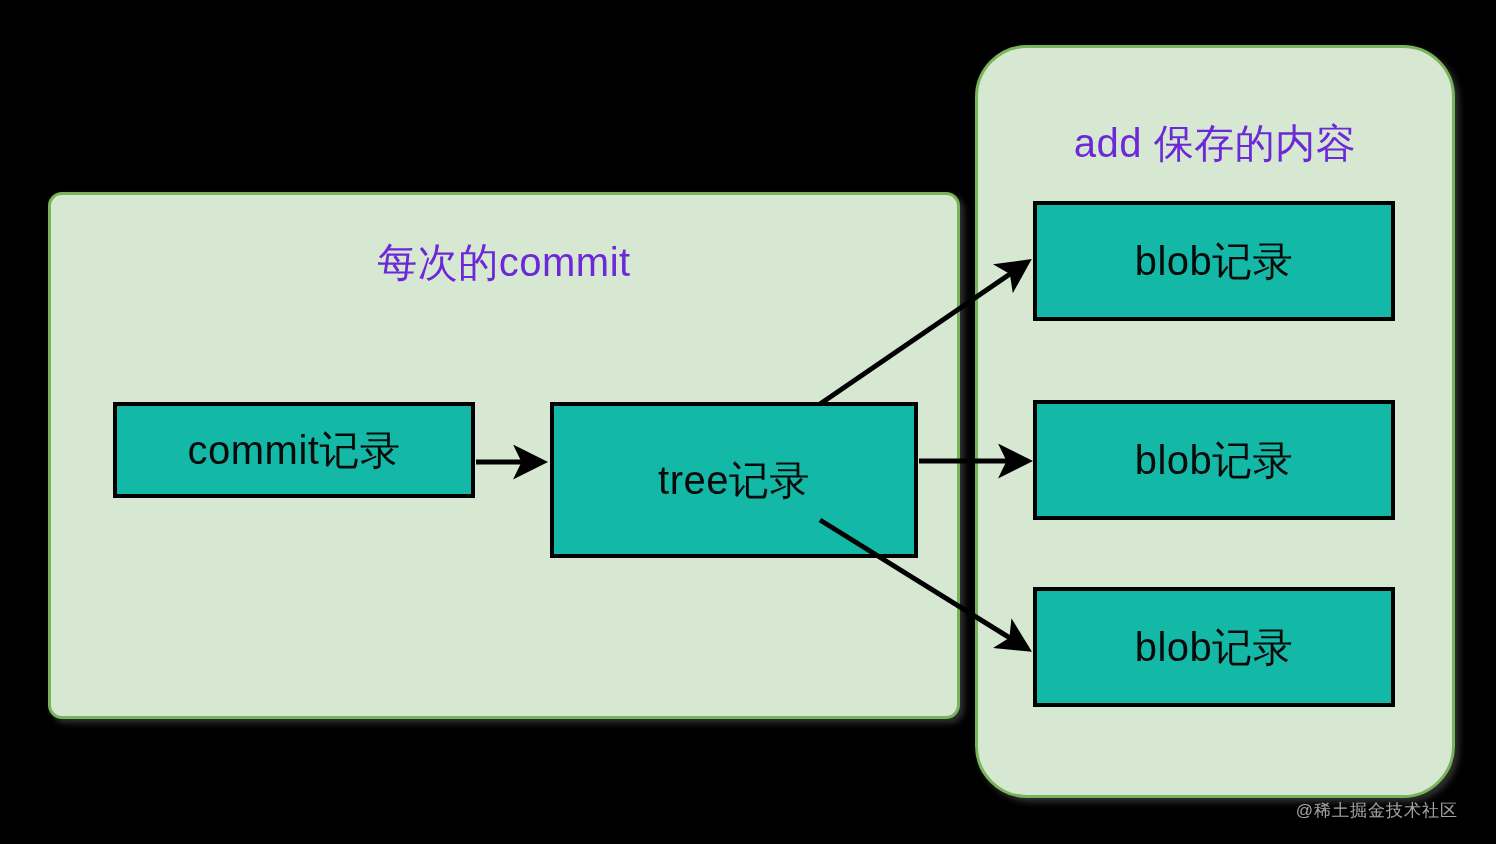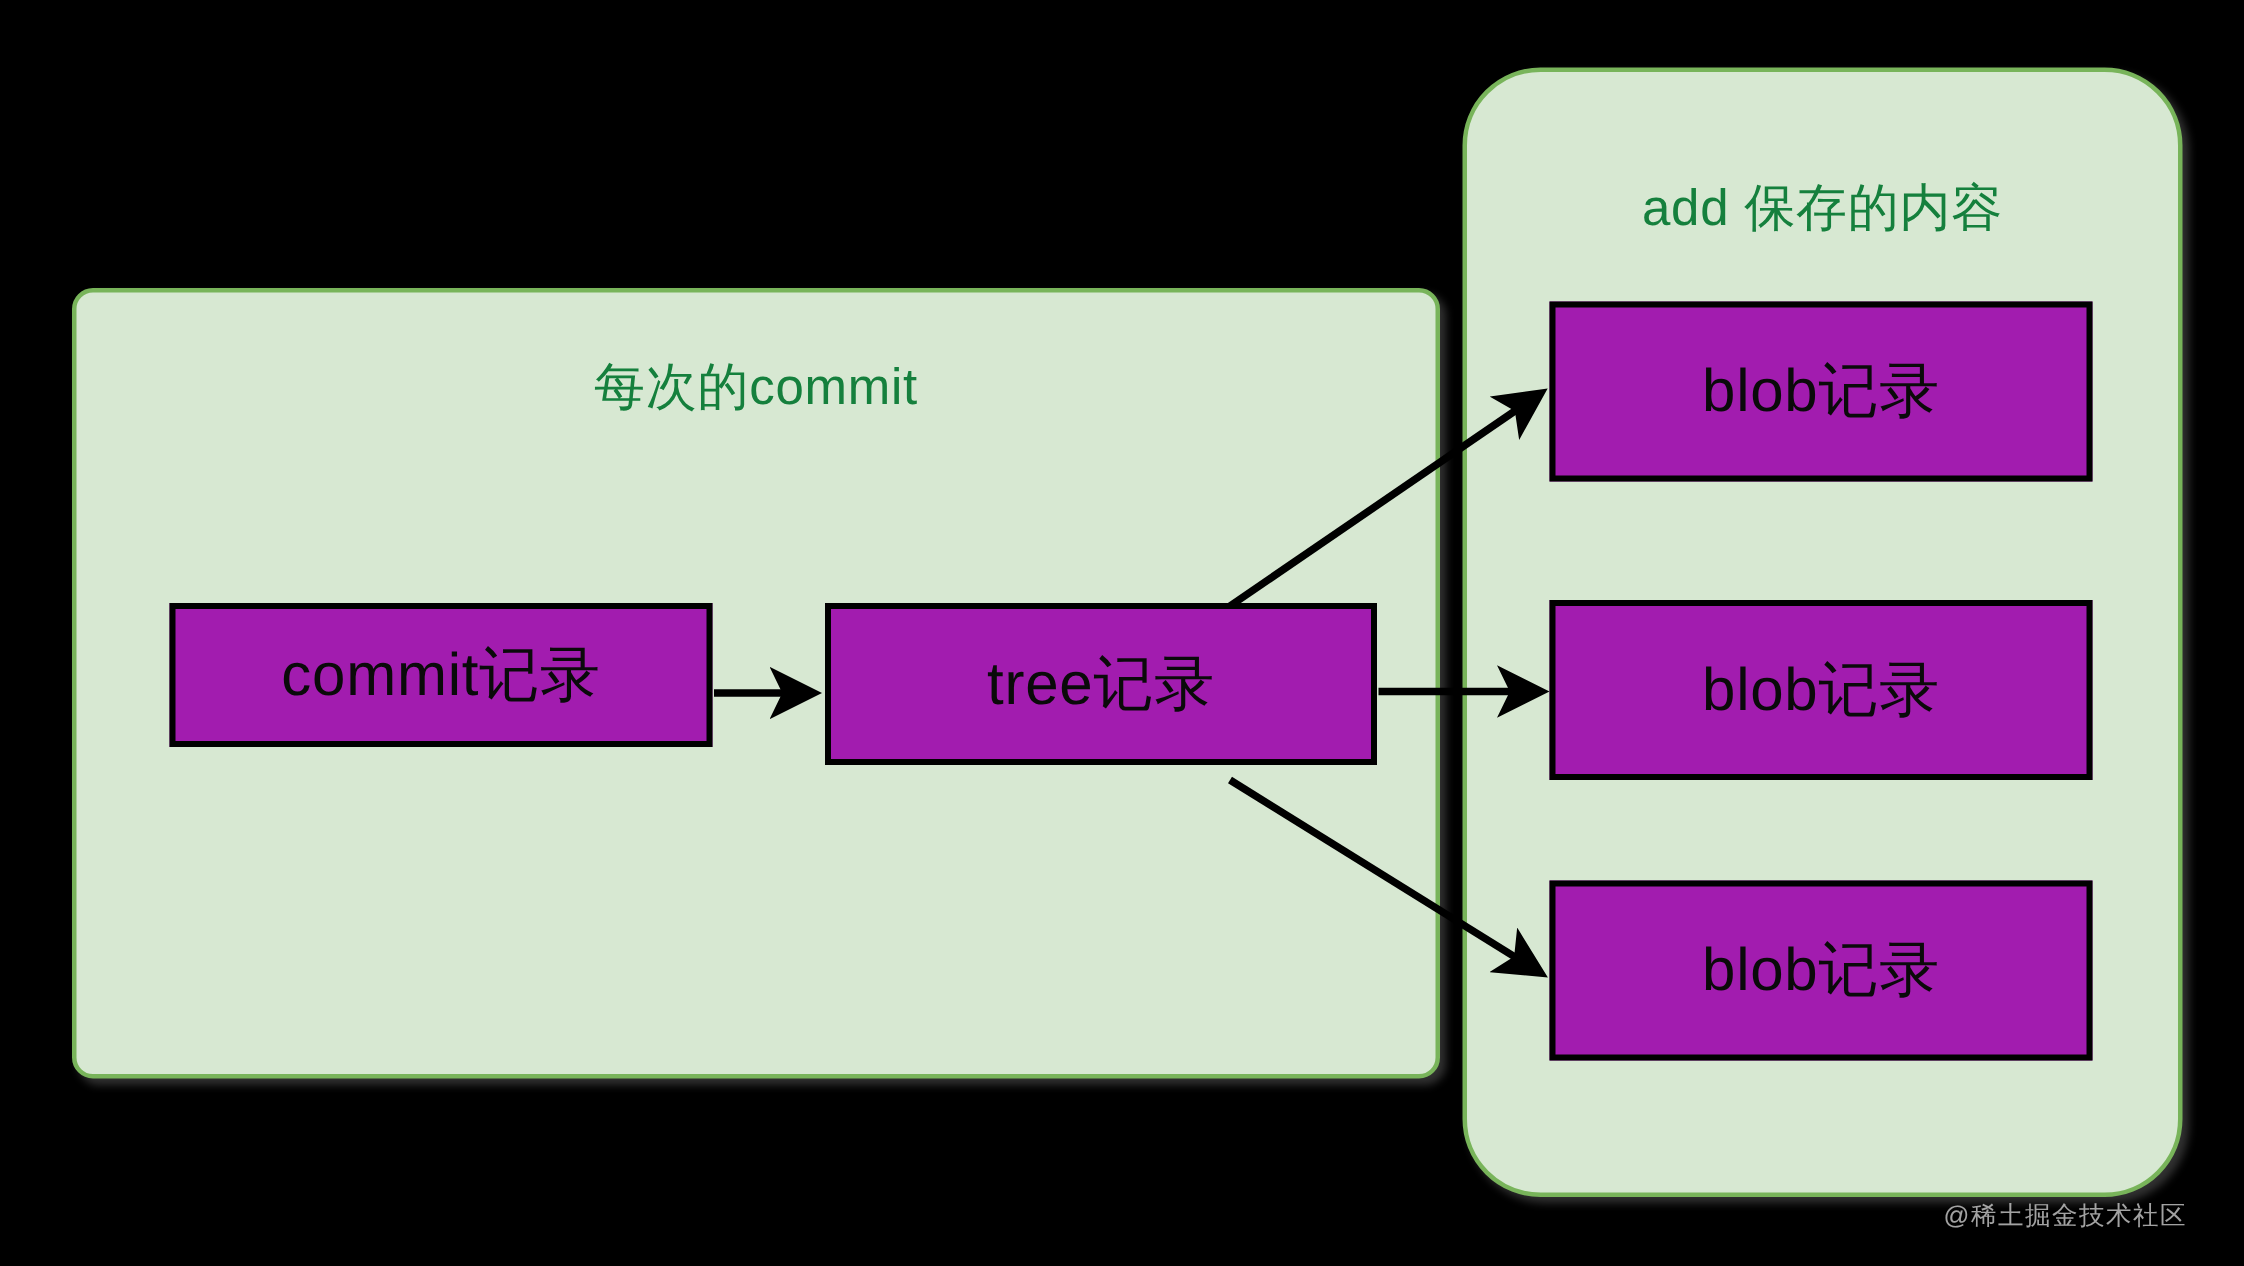--- a/index.html
+++ b/index.html
@@ -25,22 +25,22 @@
     background: #d7e8d2;
     border: 3px solid #78b45a;
     box-sizing: border-box;
     box-shadow: 4px 4px 6px rgba(90, 90, 90, 0.55);
   }
   .panel-title {
     position: absolute;
     left: 0;
     right: 0;
     text-align: center;
-    color: #15803d;
-    font-size: 34px;
+    color: #6d28d9;
+    font-size: 40px;
     line-height: 1.25;
     white-space: nowrap;
     letter-spacing: 0.5px;
   }
 
   #panel-commit {
     left: 48px;
     top: 192px;
     width: 912px;
     height: 527px;
@@ -57,37 +57,37 @@
     height: 753px;
     border-radius: 52px;
   }
   #panel-add .panel-title {
     top: 70px;
   }
 
   
   .record-box {
     position: absolute;
-    background: #a21caf;
+    background: #14b8a6;
     border: 4px solid #000000;
     box-sizing: border-box;
     display: flex;
     align-items: center;
     justify-content: center;
   }
   .record-label {
     color: #0a0a0a;
     font-size: 40px;
     line-height: 1;
     white-space: nowrap;
     letter-spacing: 0.5px;
   }
 
   #box-commit  { left: 113px;  top: 402px; width: 362px; height: 96px; }
-  #box-tree    { left: 550px;  top: 402px; width: 368px; height: 108px; text-align: right; }
+  #box-tree    { left: 550px;  top: 402px; width: 368px; height: 156px; text-align: right; }
   #box-blob-1  { left: 1033px; top: 201px; width: 362px; height: 120px; }
   #box-blob-2  { left: 1033px; top: 400px; width: 362px; height: 120px; }
   #box-blob-3  { left: 1033px; top: 587px; width: 362px; height: 120px; }
 
   
   #arrow-layer {
     position: absolute;
     left: 0;
     top: 0;
     width: 1496px;

